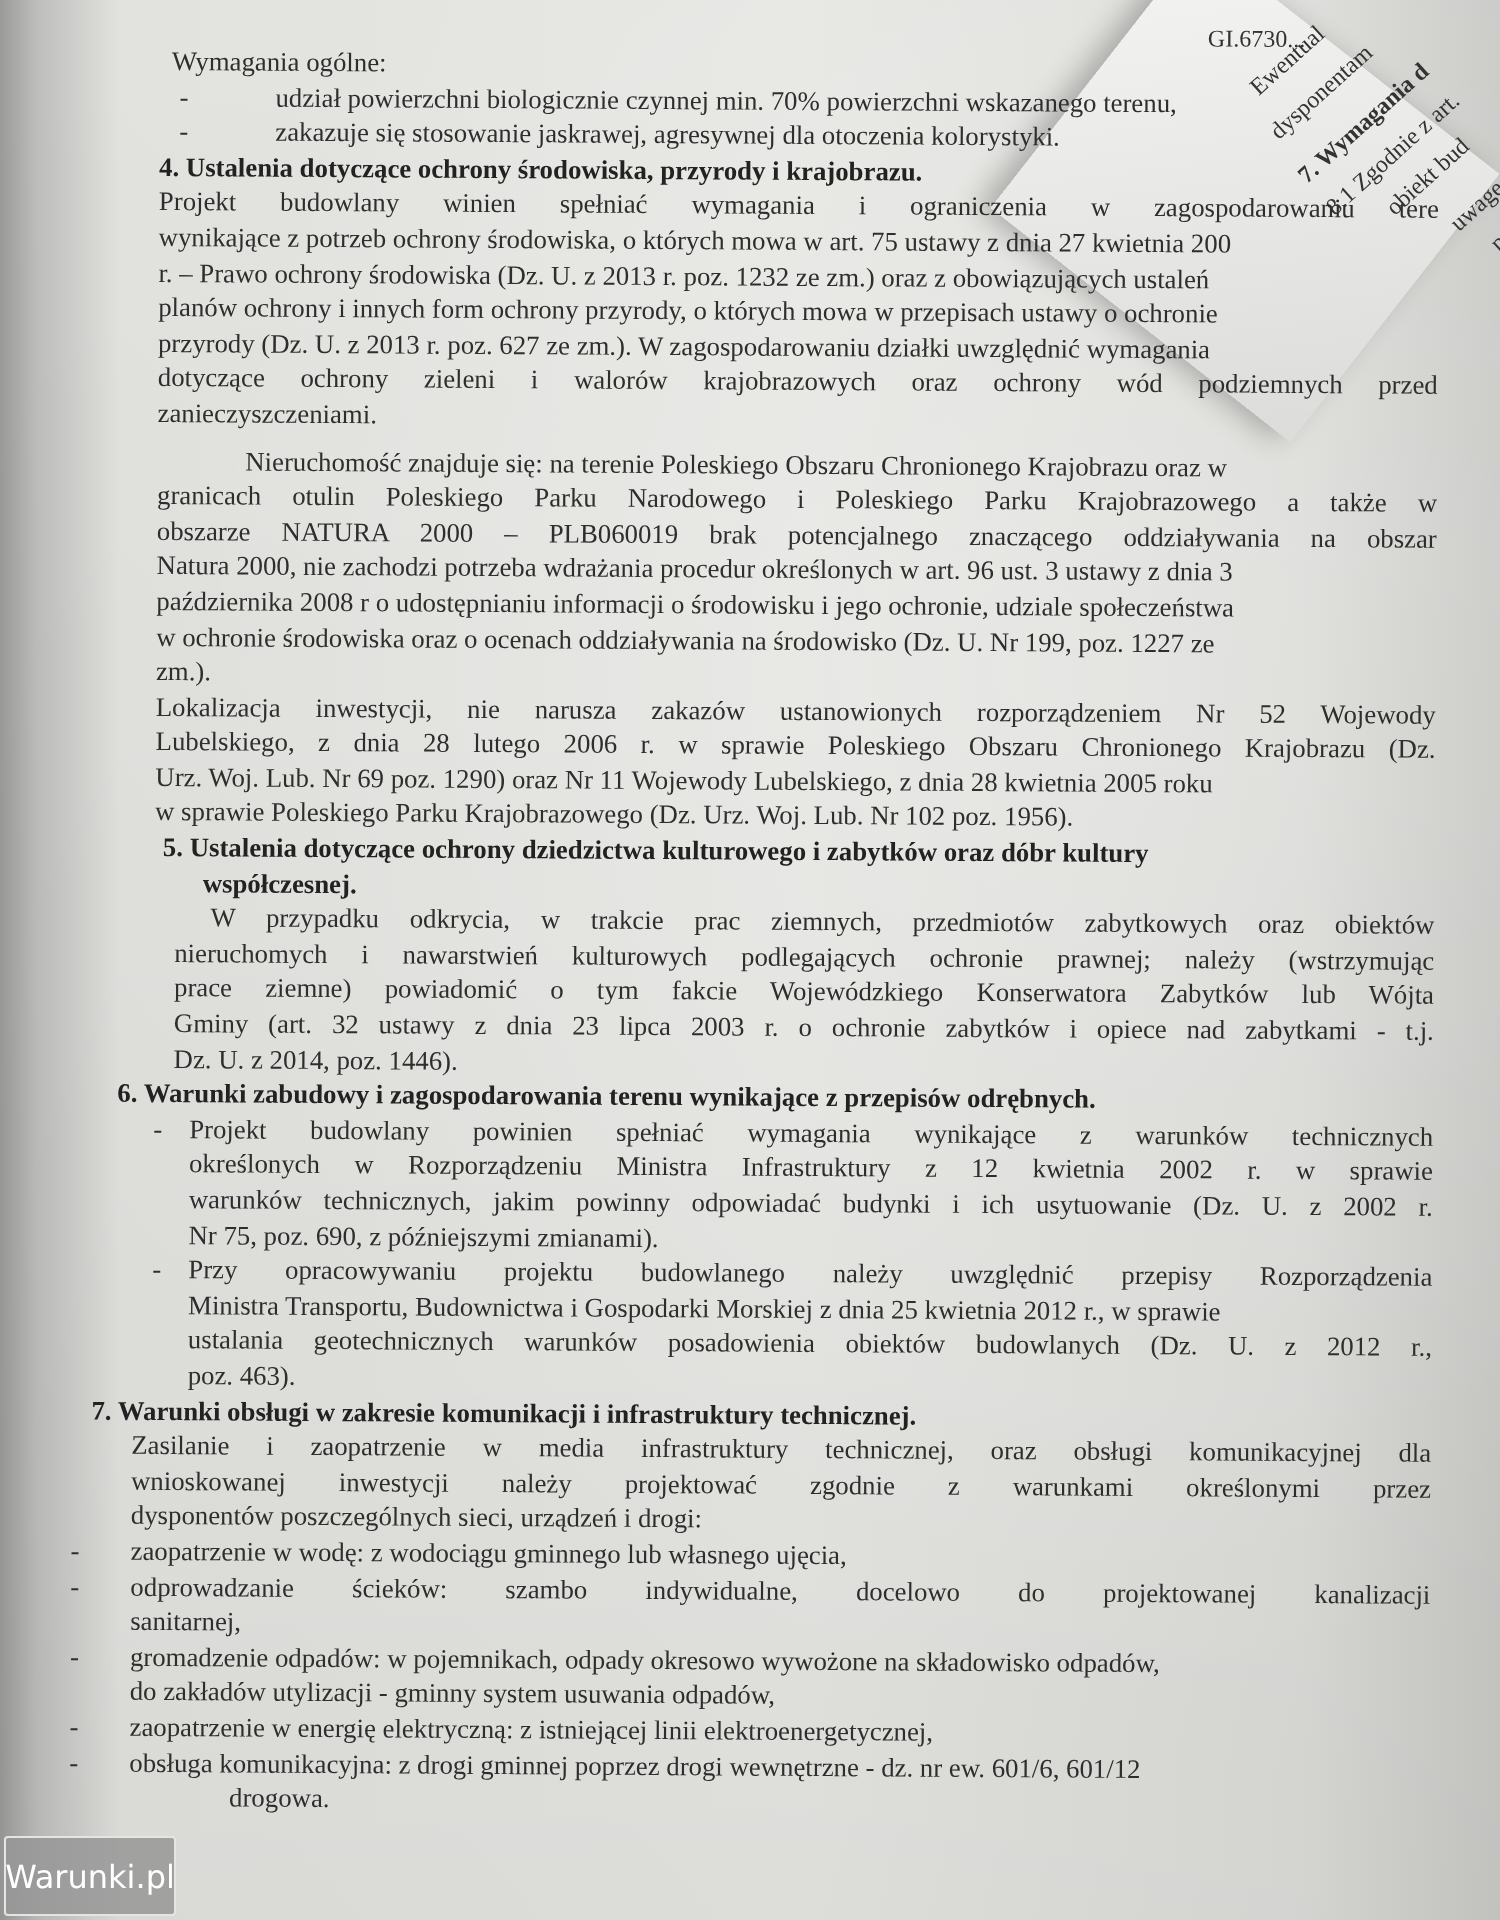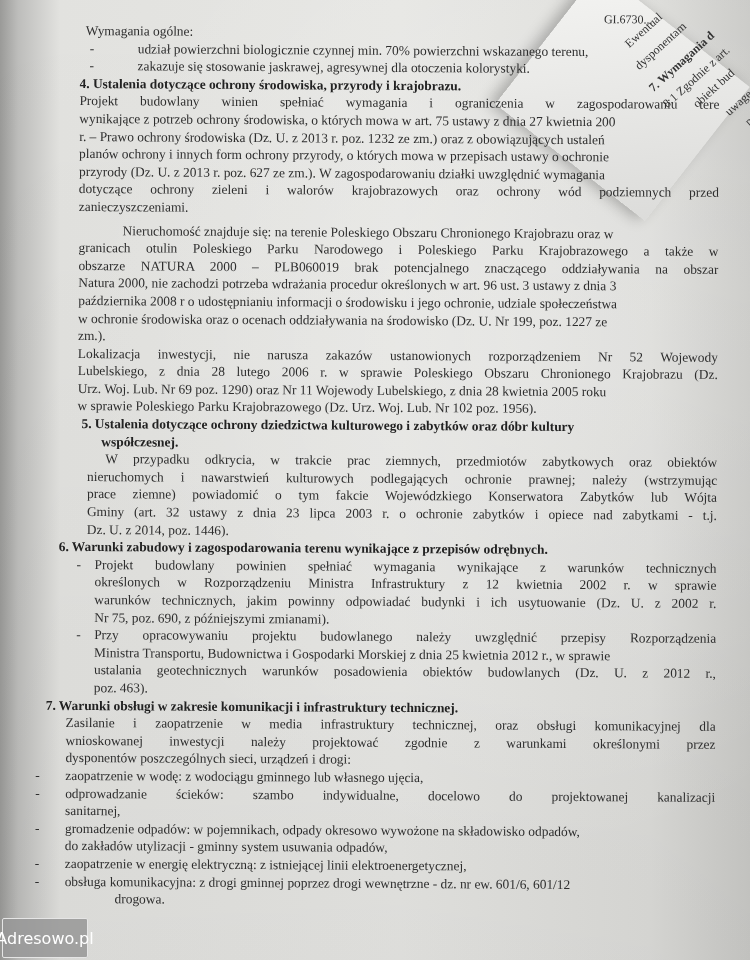--- a/index.html
+++ b/index.html
@@ -137,14 +137,14 @@
       <div class="line bul just" style="padding-left:40px">odprowadzanie ścieków: szambo indywidualne, docelowo do projektowanej kanalizacji</div>
       <div class="line" style="padding-left:40px">sanitarnej,</div>
       <div class="line bul" style="padding-left:40px">gromadzenie odpadów: w pojemnikach, odpady okresowo wywożone na składowisko odpadów,</div>
       <div class="line" style="padding-left:40px">do zakładów utylizacji - gminny system usuwania odpadów,</div>
       <div class="line bul" style="padding-left:40px">zaopatrzenie w energię elektryczną: z istniejącej linii elektroenergetycznej,</div>
       <div class="line bul" style="padding-left:40px">obsługa komunikacyjna: z drogi gminnej poprzez drogi wewnętrzne - dz. nr ew. 601/6, 601/12</div>
       <div class="line" style="padding-left:90px">drogowa.</div>
     </div>
   </div>
 
-  <div class="watermark">Adresowo.pl</div>
+  <div class="watermark">Warunki.pl</div>
 </div>
 
 </body></html>

